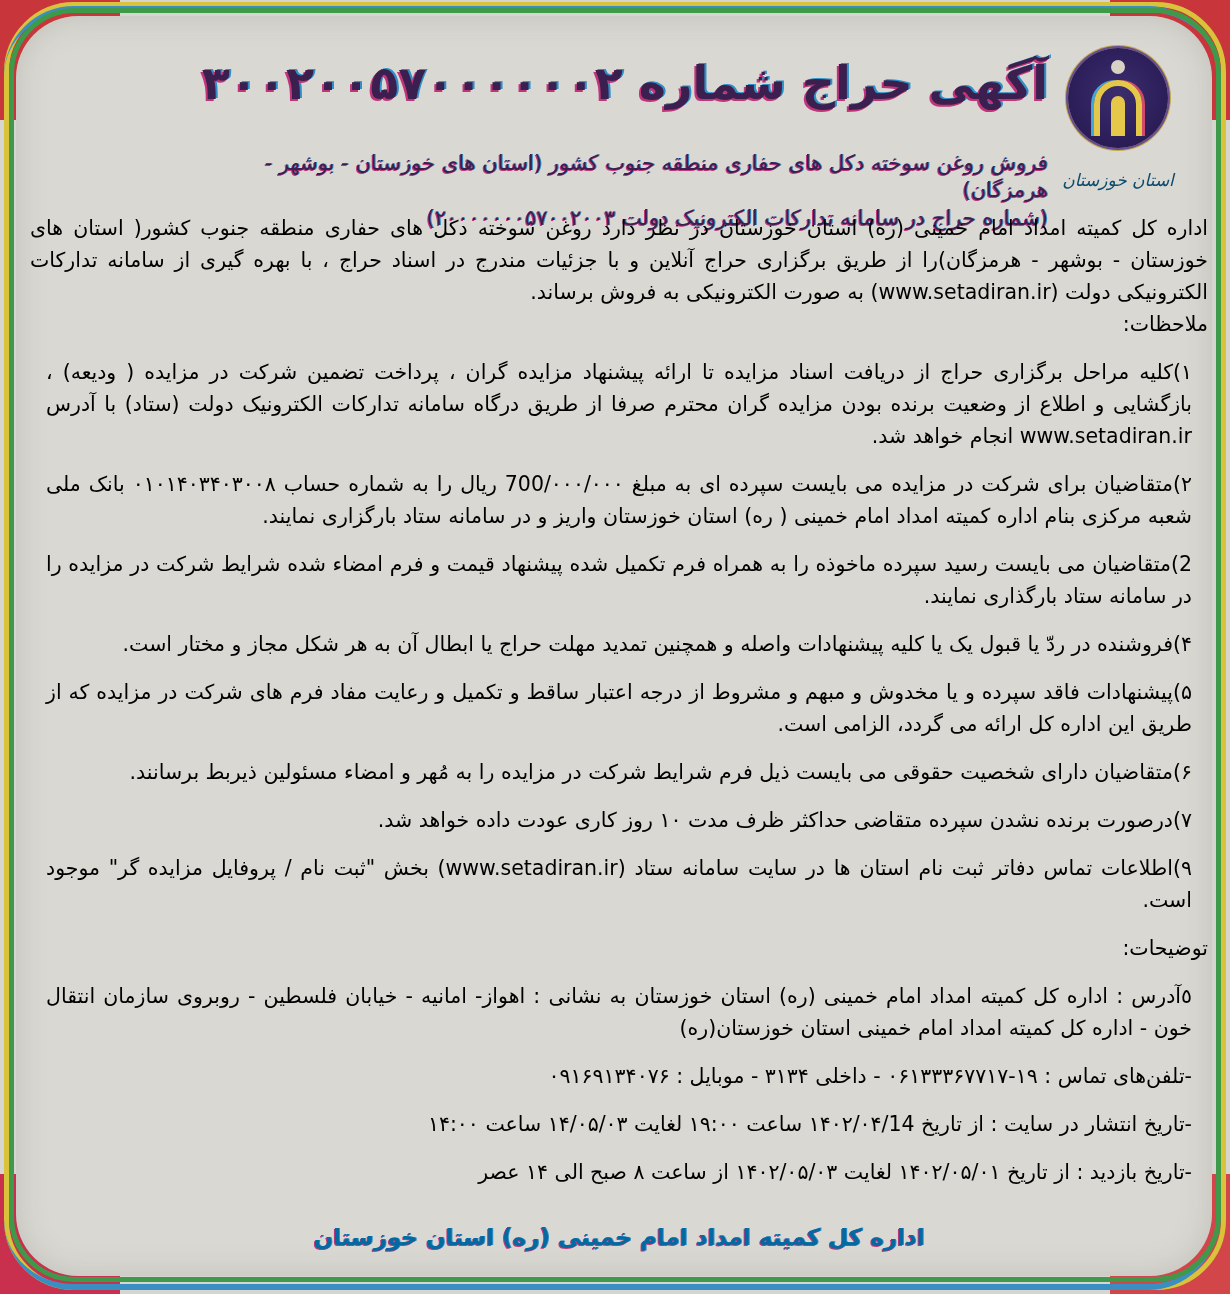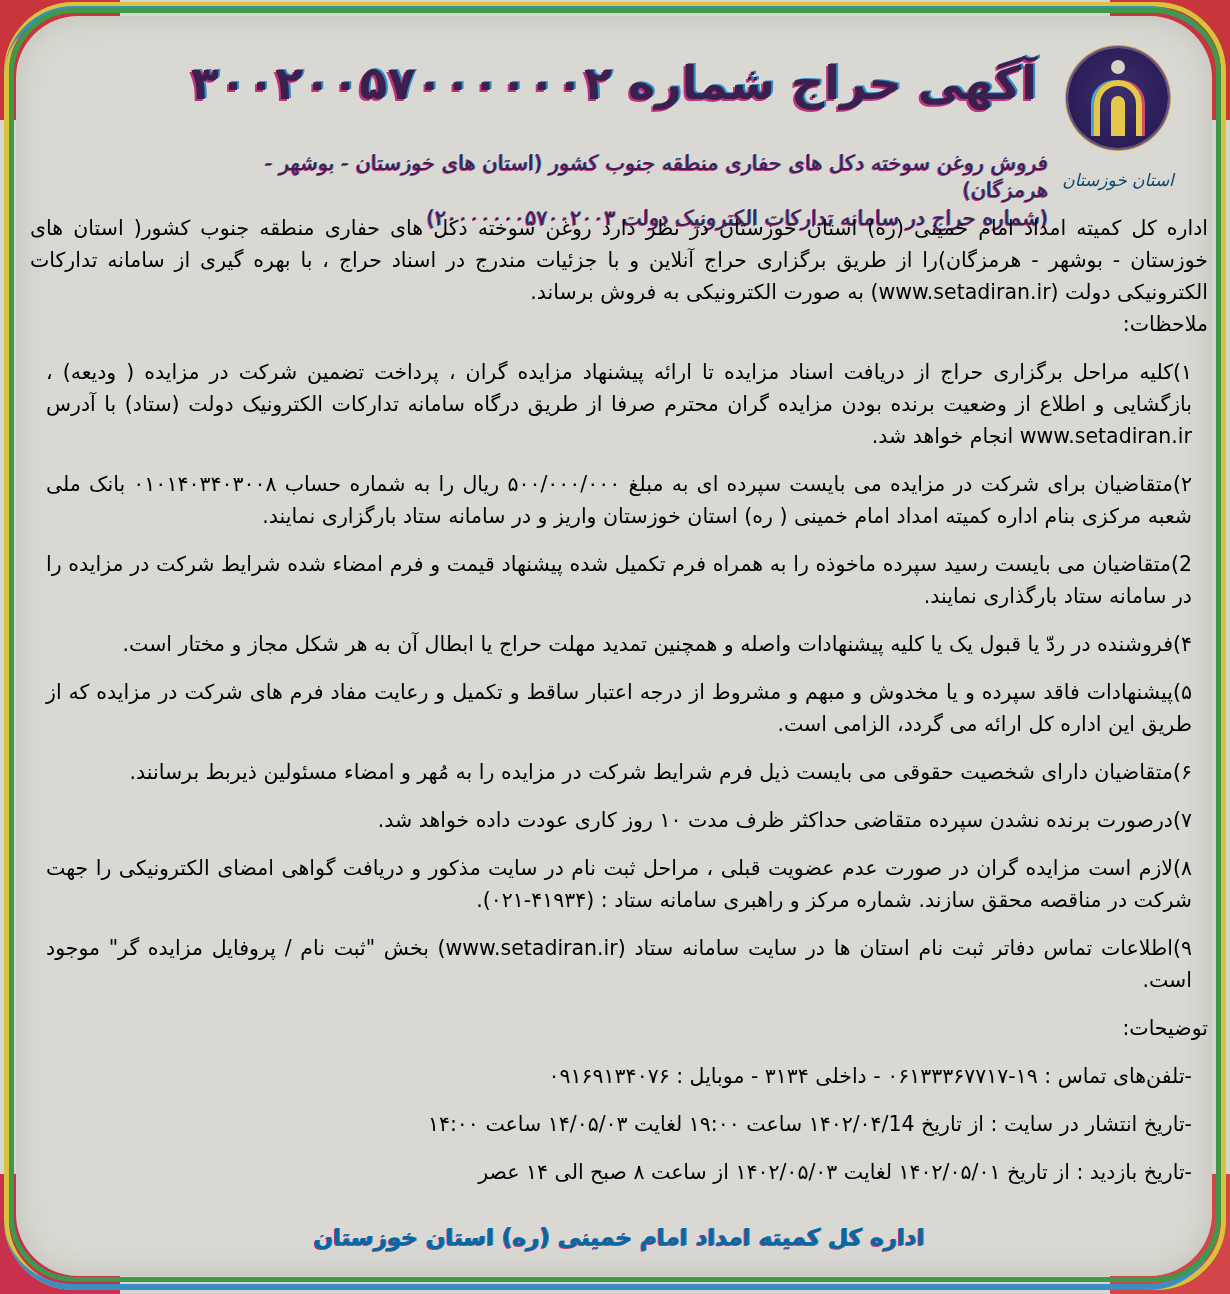--- a/index.html
+++ b/index.html
@@ -64,21 +64,21 @@
   .logo .figure {
     position: absolute; left: 50%; top: 48px; transform: translateX(-50%);
     width: 14px; height: 40px; background: #e5c84a; border-radius: 7px 7px 0 0;
   }
   .logo-caption {
     margin-top: 22px; font-family: "DejaVu Serif", serif; font-size: 17px;
     font-style: italic; color: #0c4a6e;
   }
   .title {
     position: absolute; right: 160px; top: 38px; left: 150px;
-    text-align: center;
+    text-align: right;
     font-size: 46px; font-weight: 900; color: #3a1f4f;
     text-shadow: -2px 2px 0 #c2347a, 2px -1px 0 #2f90c8;
     letter-spacing: 0px; line-height: 1.1;
   }
   .subtitle {
     position: absolute; right: 160px; top: 130px; left: 200px;
     text-align: right; font-weight: 400; font-size: 21px; color: #3a1f4f;
     text-shadow: -1px 1px 0 #c2347a, 1px 0 0 #2f90c8;
     line-height: 1.3;
   }
@@ -123,28 +123,28 @@
 
   <div class="subtitle">
     <div>فروش روغن سوخته دکل های حفاری منطقه جنوب کشور (استان های خوزستان - بوشهر - هرمزگان)</div>
     <div>(شماره حراج در سامانه تدارکات الکترونیک دولت ۲۰۰۰۰۰۰۰۵۷۰۰۲۰۰۳)</div>
   </div>
 
   <div class="body">
     <p>اداره کل کمیته امداد امام خمینی (ره) استان خوزستان در نظر دارد روغن سوخته دکل های حفاری منطقه جنوب کشور( استان های خوزستان - بوشهر - هرمزگان)را از طریق برگزاری حراج آنلاین و با جزئیات مندرج در اسناد حراج ، با بهره گیری از سامانه تدارکات الکترونیکی دولت (www.setadiran.ir) به صورت الکترونیکی به فروش برساند.</p>
     <p class="notes-label">ملاحظات:</p>
     <p class="item">۱)کلیه مراحل برگزاری حراج از دریافت اسناد مزایده تا ارائه پیشنهاد مزایده گران ، پرداخت تضمین شرکت در مزایده ( ودیعه) ، بازگشایی و اطلاع از وضعیت برنده بودن مزایده گران محترم صرفا از طریق درگاه سامانه تدارکات الکترونیک دولت (ستاد) با آدرس www.setadiran.ir انجام خواهد شد.</p>
-    <p class="item">۲)متقاضیان برای شرکت در مزایده می بایست سپرده ای به مبلغ ۵۰۰/۰۰۰/۰۰۰ ریال را به شماره حساب ۰۱۰۱۴۰۳۴۰۳۰۰۸ بانک ملی شعبه مرکزی بنام اداره کمیته امداد امام خمینی ( ره) استان خوزستان واریز و در سامانه ستاد بارگزاری نمایند.</p>
+    <p class="item">۲)متقاضیان برای شرکت در مزایده می بایست سپرده ای به مبلغ 700/۰۰۰/۰۰۰ ریال را به شماره حساب ۰۱۰۱۴۰۳۴۰۳۰۰۸ بانک ملی شعبه مرکزی بنام اداره کمیته امداد امام خمینی ( ره) استان خوزستان واریز و در سامانه ستاد بارگزاری نمایند.</p>
     <p class="item">2)متقاضیان می بایست رسید سپرده ماخوذه را به همراه فرم تکمیل شده پیشنهاد قیمت و فرم امضاء شده شرایط شرکت در مزایده را در سامانه ستاد بارگذاری نمایند.</p>
     <p class="item">۴)فروشنده در ردّ یا قبول یک یا کلیه پیشنهادات واصله و همچنین تمدید مهلت حراج یا ابطال آن به هر شکل مجاز و مختار است.</p>
     <p class="item">۵)پیشنهادات فاقد سپرده و یا مخدوش و مبهم و مشروط از درجه اعتبار ساقط و تکمیل و رعایت مفاد فرم های شرکت در مزایده که از طریق این اداره کل ارائه می گردد، الزامی است.</p>
     <p class="item">۶)متقاضیان دارای شخصیت حقوقی می بایست ذیل فرم شرایط شرکت در مزایده را به مُهر و امضاء مسئولین ذیربط برسانند.</p>
     <p class="item">۷)درصورت برنده نشدن سپرده متقاضی حداکثر ظرف مدت ۱۰ روز کاری عودت داده خواهد شد.</p>
-    <p class="item">۸)لازم است مزایده گران در صورت عدم عضویت قبلی ، مراحل ثبت نام در سایت مذکور و دریافت گواهی امضای الکترونیکی را جهت شرکت در مناقصه محقق سازند. شماره مرکز و راهبری سامانه ستاد : (۴۱۹۳۴-۰۲۱).</p>
     <p class="item">۹)اطلاعات تماس دفاتر ثبت نام استان ها در سایت سامانه ستاد (www.setadiran.ir) بخش "ثبت نام / پروفایل مزایده گر" موجود است.</p>
     <p class="notes-label">توضیحات:</p>
+    <p class="item">٥آدرس : اداره کل کمیته امداد امام خمینی (ره) استان خوزستان به نشانی : اهواز- امانیه - خیابان فلسطین - روبروی سازمان انتقال خون - اداره کل کمیته امداد امام خمینی استان خوزستان(ره)</p>
     <p class="item">-تلفن‌های تماس : ۱۹-۰۶۱۳۳۳۶۷۷۱۷ - داخلی ۳۱۳۴ - موبایل : ۰۹۱۶۹۱۳۴۰۷۶</p>
     <p class="item">-تاریخ انتشار در سایت : از تاریخ ۱۴۰۲/۰۴/14 ساعت ۱۹:۰۰ لغایت ۱۴/۰۵/۰۳ ساعت ۱۴:۰۰</p>
     <p class="item">-تاریخ بازدید : از تاریخ ۱۴۰۲/۰۵/۰۱ لغایت ۱۴۰۲/۰۵/۰۳ از ساعت ۸ صبح الی ۱۴ عصر</p>
   </div>
 
   <div class="footer">اداره کل کمیته امداد امام خمینی (ره) استان خوزستان</div>
 </div>
 
 </body></html>

